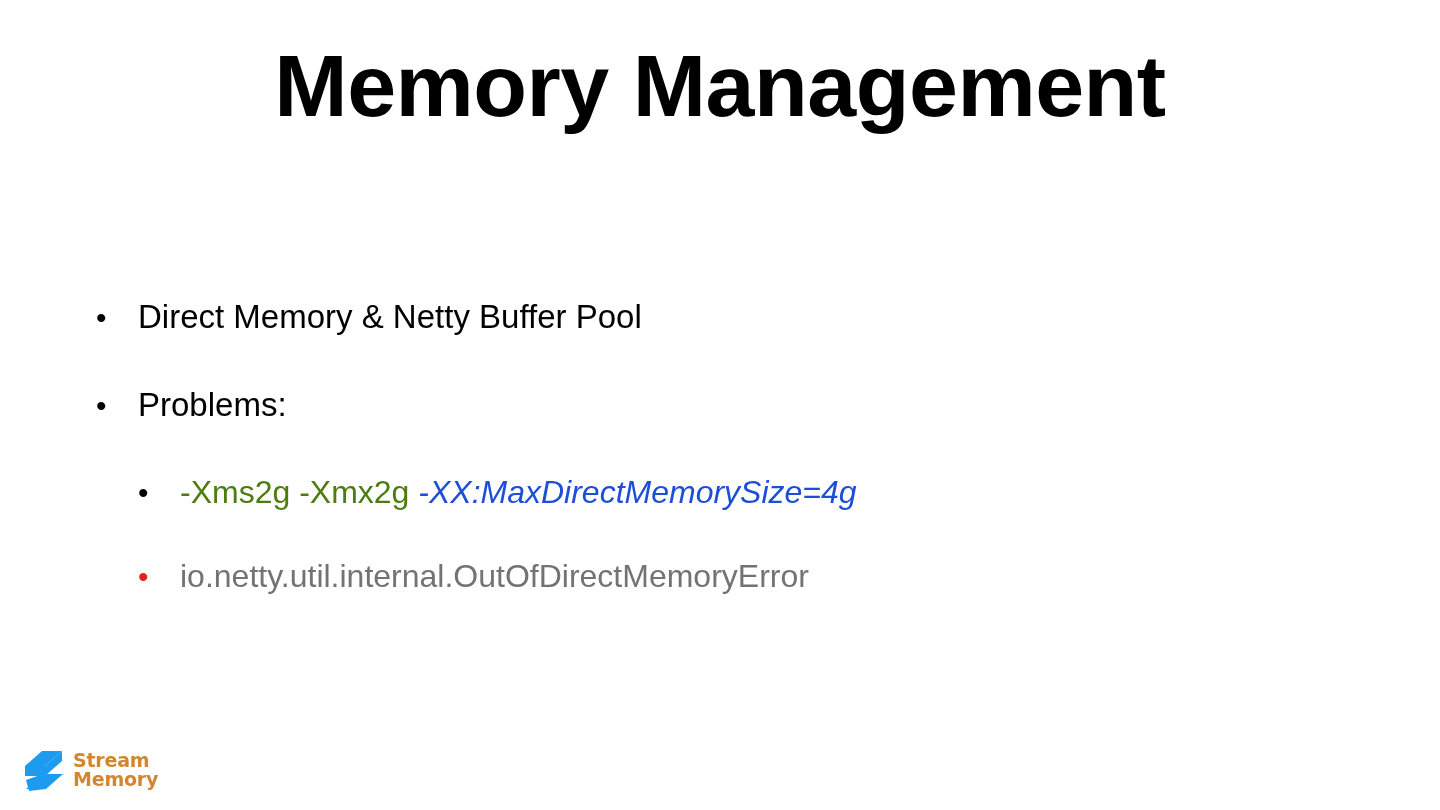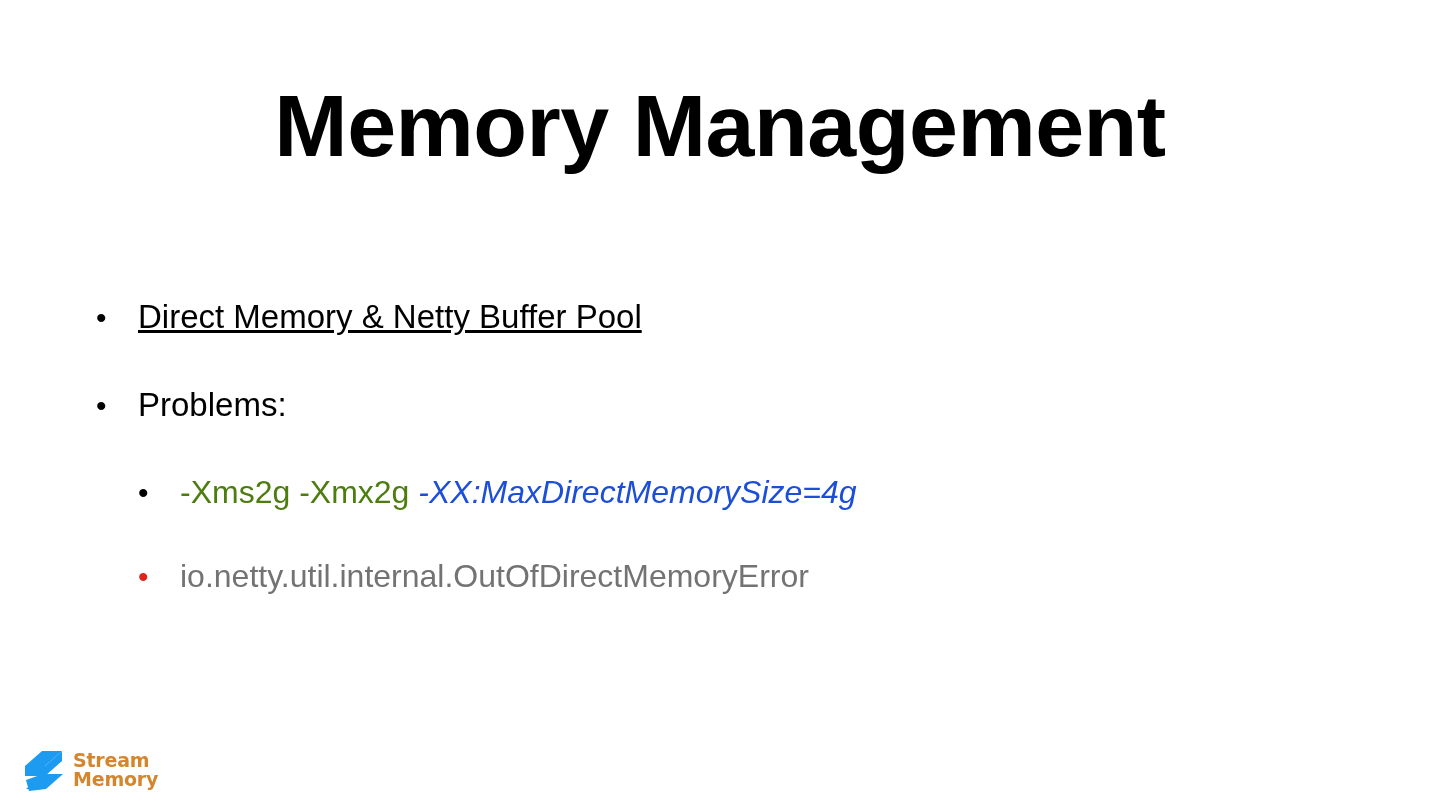--- a/index.html
+++ b/index.html
@@ -24,21 +24,20 @@
     left: 0;
     top: 38px;
     width: 1440px;
     text-align: center;
     font-size: 88px;
     font-weight: bold;
     line-height: 1.08;
     letter-spacing: -0.5px;
     color: #000000;
     white-space: nowrap;
-    margin-top: 40px;
   }
 
   
   .body-list {
     position: absolute;
     left: 96px;
     top: 300px;
     width: 1260px;
   }
 
@@ -110,21 +109,21 @@
 </head>
 <body>
 
 <div class="slide" style="background: rgb(255, 255, 255);">
 
   <div class="slide-title">Memory Management</div>
 
   <div class="body-list">
       <div class="bullet-row level-1">
         <span class="bullet-marker" style="color: rgb(0, 0, 0);">•</span>
-        <span class="bullet-text"><span style="color: rgb(0, 0, 0); text-decoration: underline;">Direct Memory &amp; Netty Buffer Pool</span></span>
+        <span class="bullet-text"><span style="color: rgb(0, 0, 0);">Direct Memory &amp; Netty Buffer Pool</span></span>
       </div>
       <div class="bullet-row level-1">
         <span class="bullet-marker" style="color: rgb(0, 0, 0);">•</span>
         <span class="bullet-text"><span style="color: rgb(0, 0, 0); margin-top: 24px;">Problems:</span></span>
       </div>
       <div class="bullet-row level-2">
         <span class="bullet-marker" style="color: rgb(0, 0, 0);">•</span>
         <span class="bullet-text"><span style="color: #4d7c0f;">-Xms2g -Xmx2g </span><span style="color: #1d4ed8; font-style: italic;">-XX:MaxDirectMemorySize=4g</span></span>
       </div>
       <div class="bullet-row level-2">

